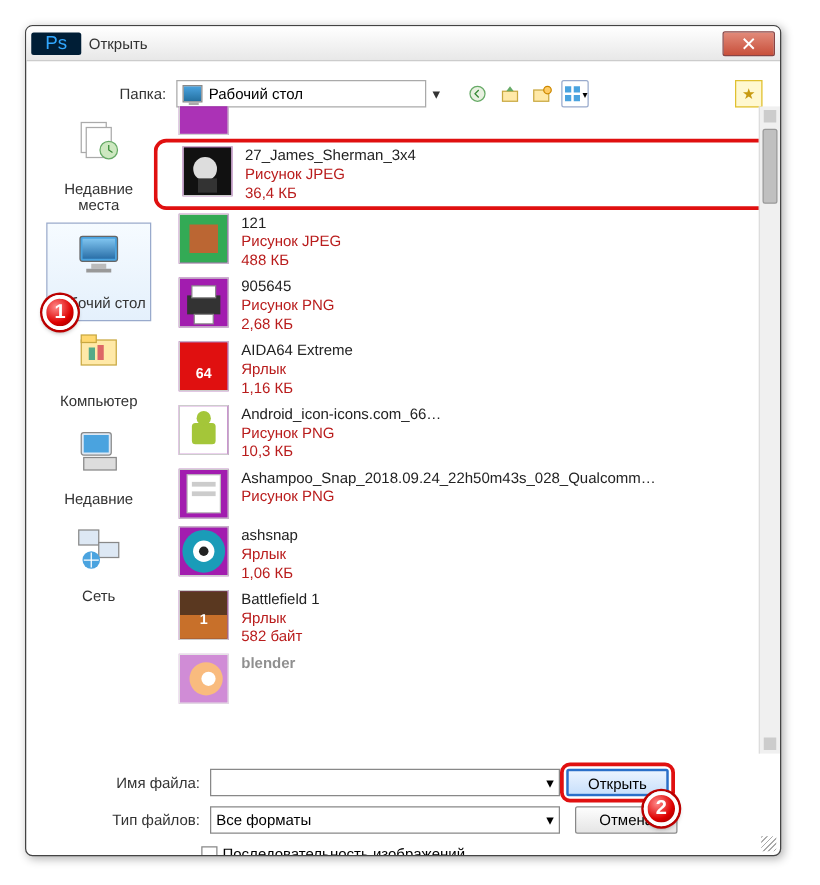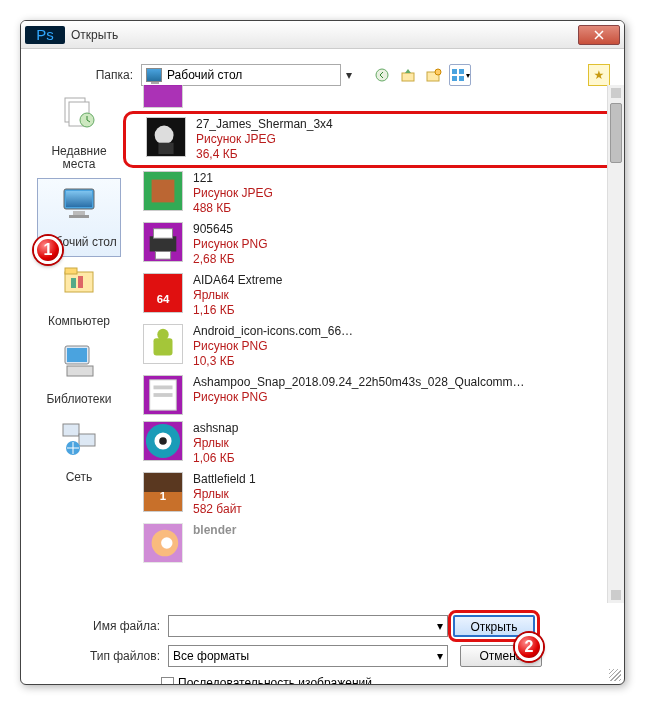--- a/index.html
+++ b/index.html
@@ -139,21 +139,21 @@
               <rect x="19" y="12" width="5" height="12" fill="#d66"></rect>
             </svg></div>
         <div class="side-label">Компьютер</div>
       </div>
       <div class="side-item">
         <div class="sicon"><svg width="40" height="36" viewBox="0 0 40 36">
               <rect x="6" y="4" width="24" height="18" rx="2" fill="#dde8f4" stroke="#888"></rect>
               <rect x="8" y="6" width="20" height="14" fill="#4aa3df"></rect>
               <rect x="8" y="24" width="26" height="10" fill="#ddd" stroke="#888"></rect>
             </svg></div>
-        <div class="side-label">Библиотеки</div>
+        <div class="side-label">Недавние</div>
       </div>
       <div class="side-item">
         <div class="sicon"><svg width="40" height="36" viewBox="0 0 40 36">
               <rect x="4" y="4" width="16" height="12" fill="#dde8f4" stroke="#888"></rect>
               <rect x="20" y="14" width="16" height="12" fill="#dde8f4" stroke="#888"></rect>
               <circle cx="14" cy="28" r="7" fill="#4aa3df"></circle>
               <path d="M8 28h12M14 22v12" stroke="#fff"></path>
             </svg></div>
         <div class="side-label">Сеть</div>
       </div>

